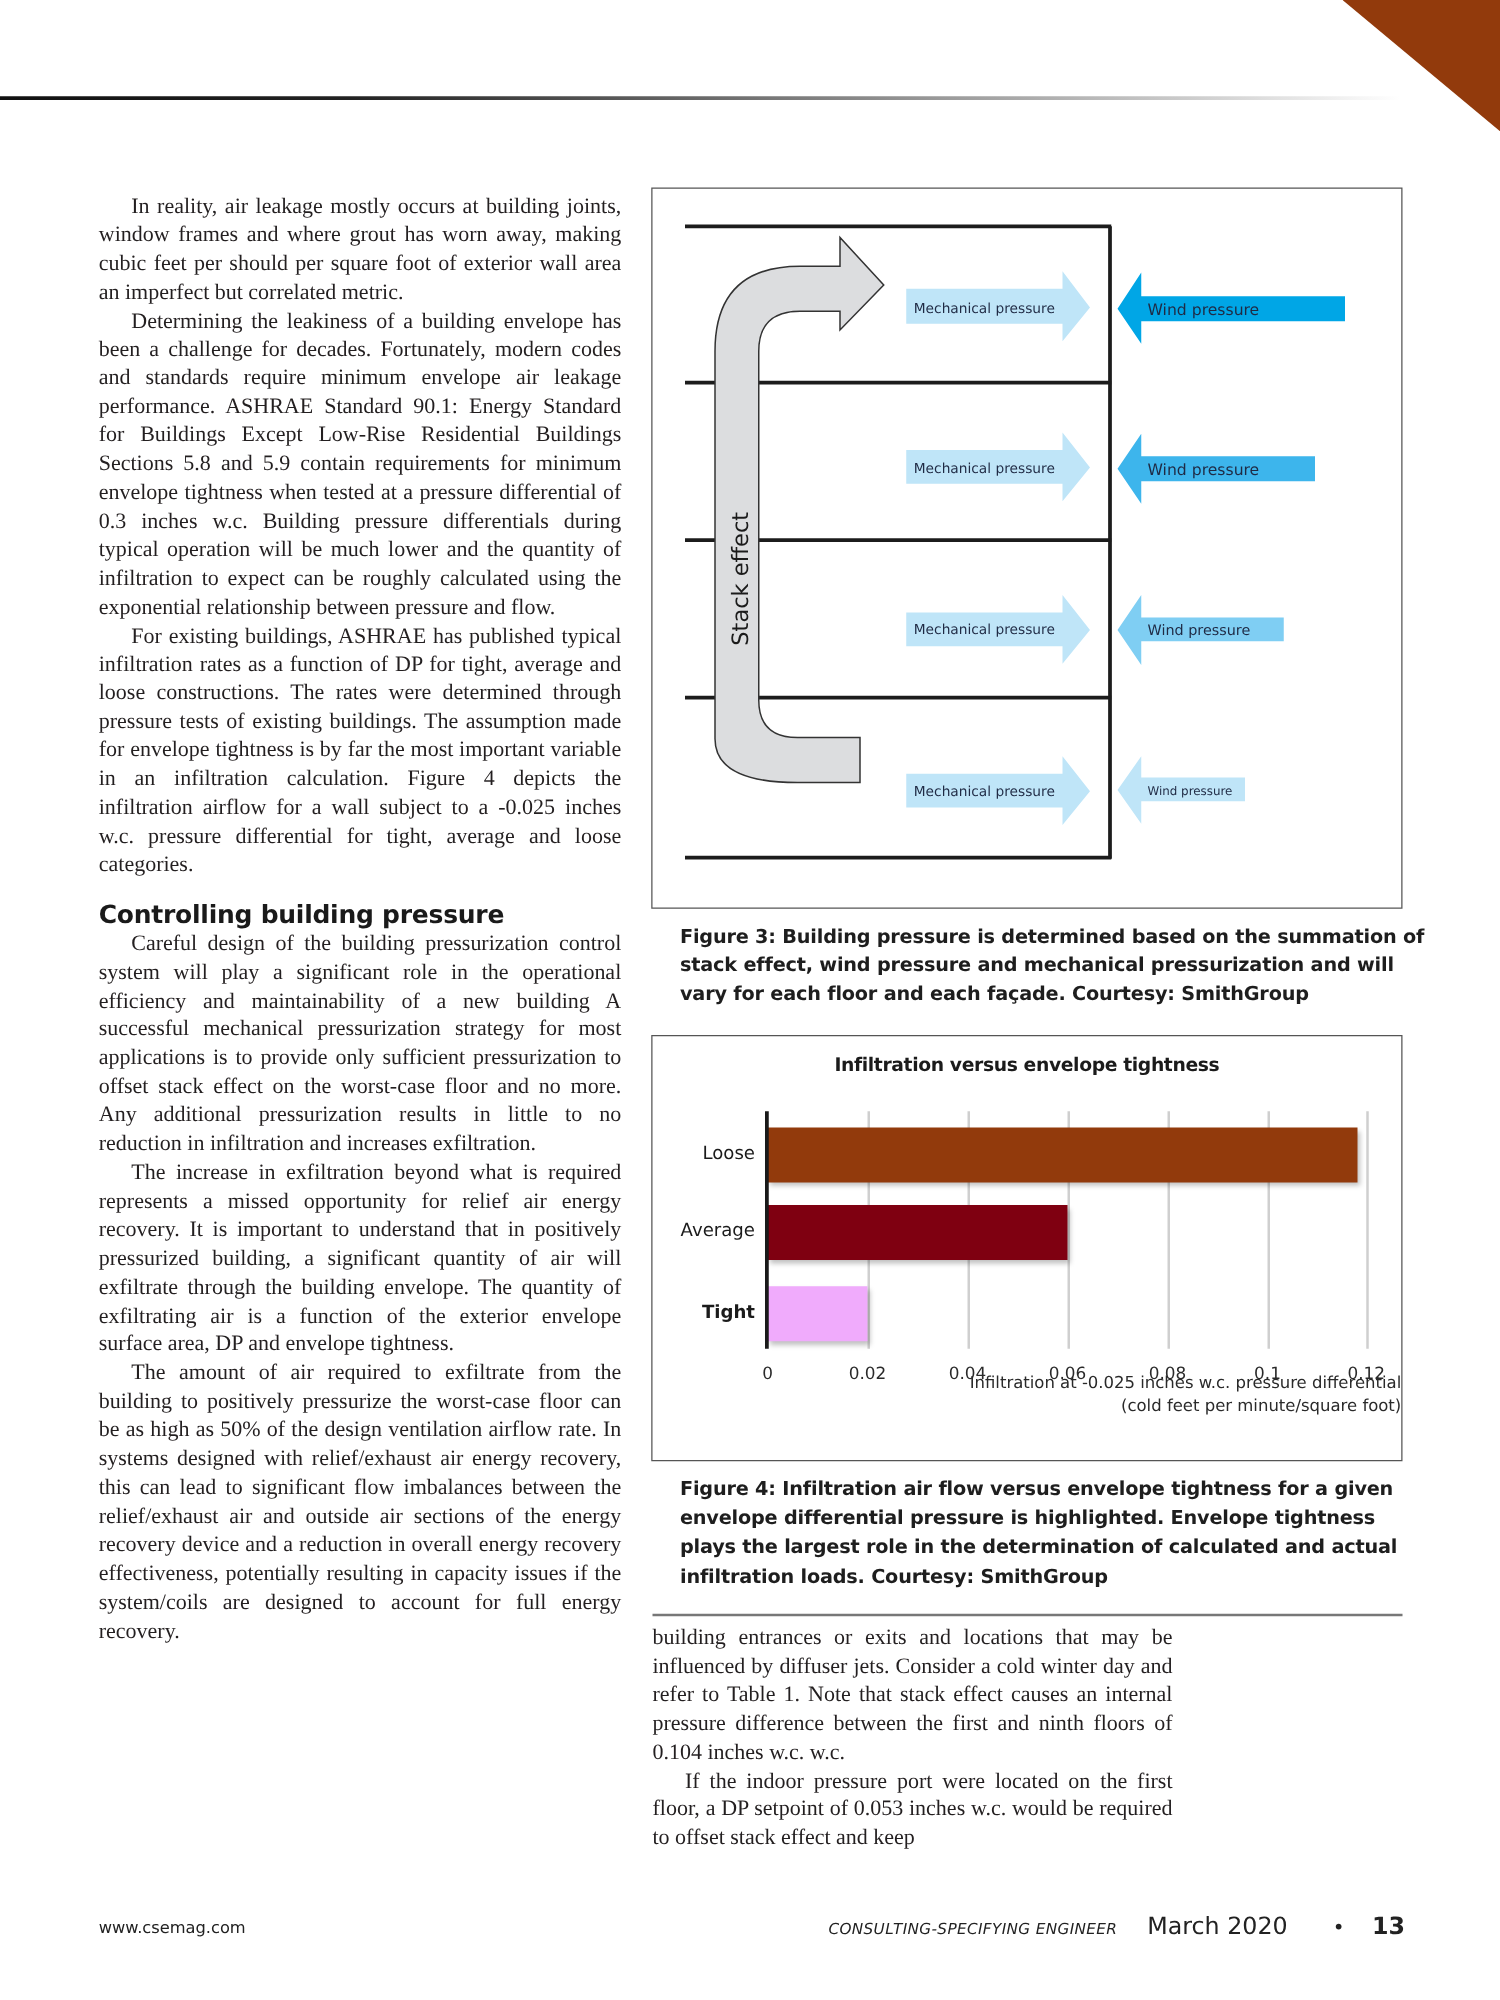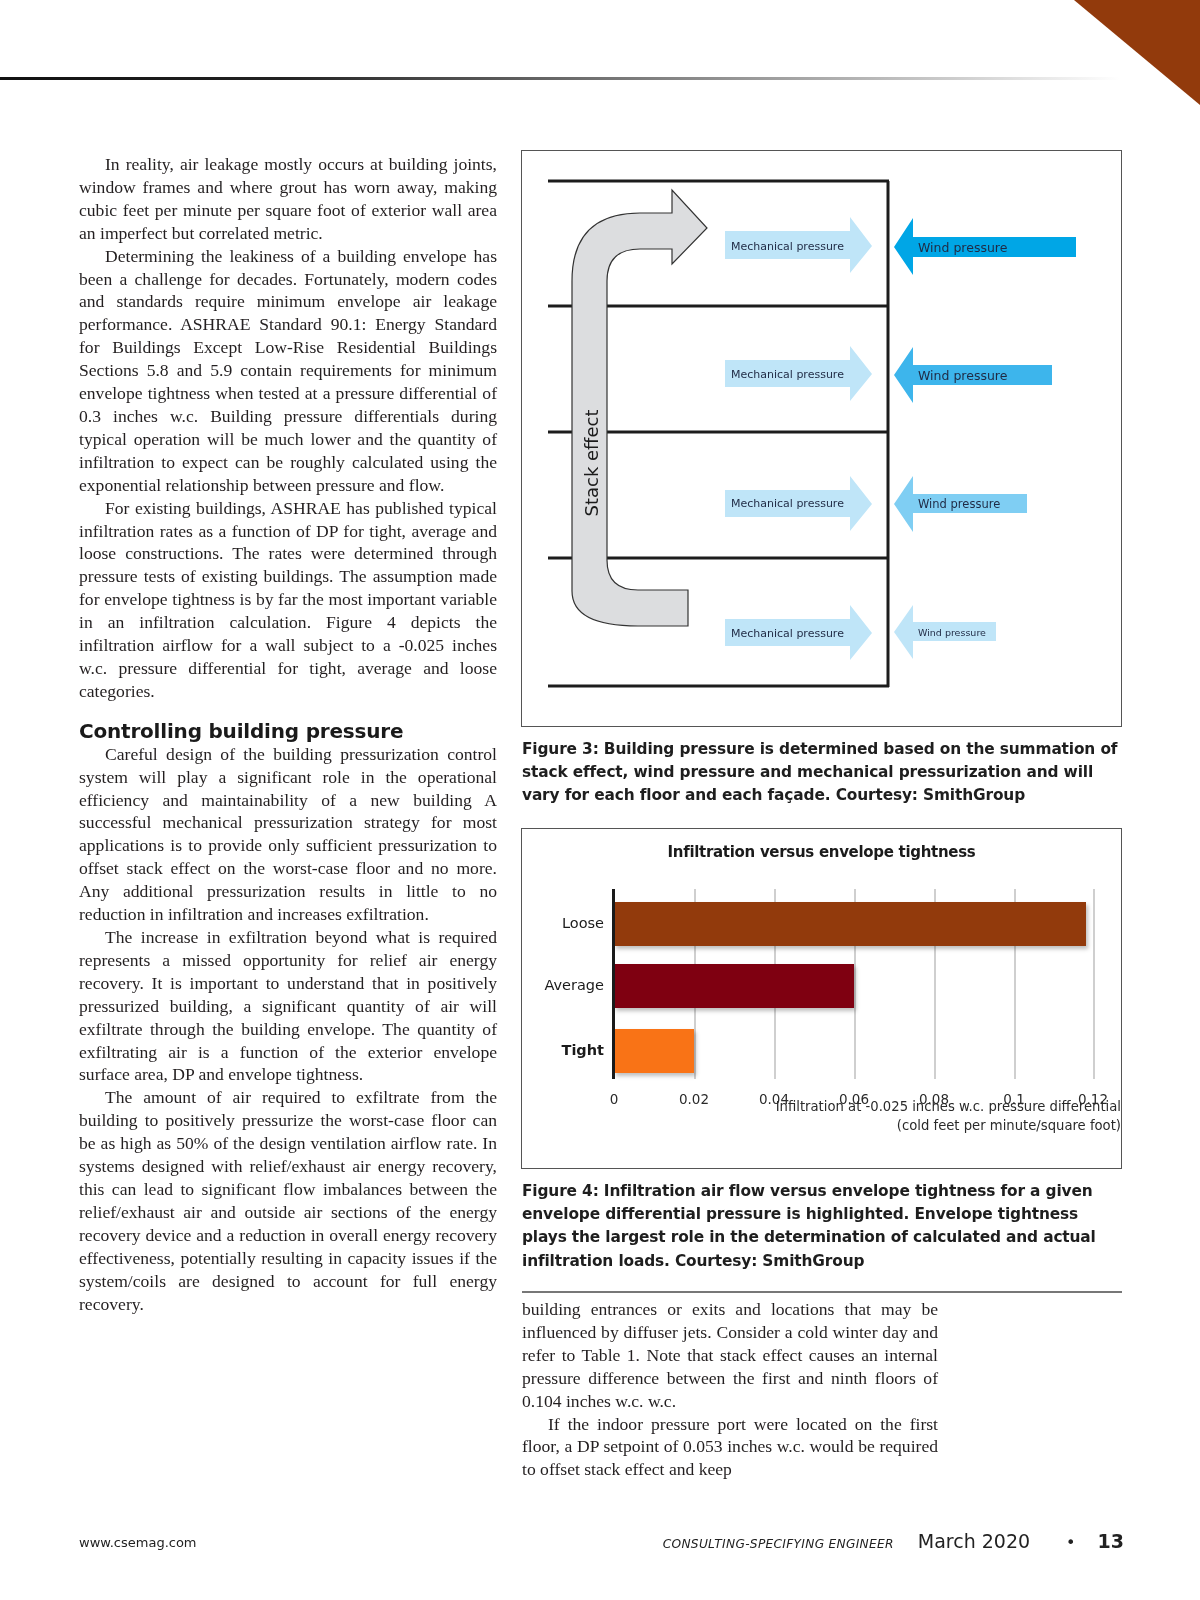--- a/index.html
+++ b/index.html
@@ -18,21 +18,21 @@
   #col-right { left: 522px; top: 1298px; width: 416px; }
   .col p { margin: 0; text-indent: 26px; }
   .col p.noindent { text-indent: 0; }
   .col p.last { text-align-last: left; }
   h2.subhead { font-family: "DejaVu Sans", sans-serif; font-weight: bold; font-size: 20px;
     margin: 16px 0 0 0; line-height: 24px; letter-spacing: -0.2px; color:#1a1a1a; }
 
   
   #fig3 { position: absolute; left: 521px; top: 150px; width: 601px; height: 577px; border: 1.5px solid #555; box-sizing: border-box; }
   #fig3 svg { position: absolute; left: 0; top: 0; }
-  .caption { position: absolute; font-family: "DejaVu Sans", sans-serif; font-weight: bold; font-size: 15.4px; line-height: 23.2px; color: #1e1e1e; letter-spacing: -0.15px; }
+  .caption { position: absolute; font-family: "DejaVu Sans", sans-serif; font-weight: bold; font-size: 15.4px; line-height: 23.2px; color: #1e1e1e; letter-spacing: -0.15px; margin-left: 22px; }
   #cap3 { left: 522px; top: 738px; width: 610px; }
   #cap4 { left: 522px; top: 1180px; width: 600px; }
   #rule4 { position: absolute; left: 522px; top: 1291px; width: 600px; height: 1.5px; background: #777; }
 
   
   #fig4 { position: absolute; left: 521px; top: 828px; width: 601px; height: 341px; border: 1.5px solid #555; box-sizing: border-box; }
   #chart-title { position: absolute; left: 0; width: 100%; top: 14px; text-align: center; font-family: "DejaVu Sans", sans-serif; font-weight: bold; font-size: 15px; color: #1b1b1b; letter-spacing: -0.3px; }
   #plot { position: absolute; left: 92px; top: 60px; width: 480px; height: 190px; }
   .gridline { position: absolute; top: 0; width: 1.5px; height: 100%; background: #cfcfcf; }
   #y-axis { position: absolute; left: -2px; top: 0; width: 3px; height: 100%; background: #1a1a1a; z-index: 3; }
@@ -50,21 +50,21 @@
   #footer-bullet { font-size: 16px; margin-right: 22px; }
   #footer-page { font-size: 19px; font-weight: bold; }
 </style>
 </head>
 <body>
 
 <div id="top-rule"></div>
 <div id="corner-shape"></div>
 
 <div id="col-left" class="col serif">
-  <p>In reality, air leakage mostly occurs at building joints, window frames and where grout has worn away, making cubic feet per minute per square foot of exterior wall area an imperfect but correlated metric.</p>
+  <p>In reality, air leakage mostly occurs at building joints, window frames and where grout has worn away, making cubic feet per should per square foot of exterior wall area an imperfect but correlated metric.</p>
   <p>Determining the leakiness of a building envelope has been a challenge for decades. Fortunately, mod­ern codes and standards require minimum envelope air leakage performance. ASHRAE Standard 90.1: Energy Standard for Buildings Except Low-Rise Residential Buildings Sections 5.8 and 5.9 contain requirements for minimum envelope tightness when tested at a pressure differential of 0.3 inches w.c. Building pressure differentials during typical oper­ation will be much lower and the quantity of infil­tration to expect can be roughly calculated using the exponential relationship between pressure and flow.</p>
   <p class="last">For existing buildings, ASHRAE has published typical infiltration rates as a function of DP for tight, average and loose constructions. The rates were determined through pressure tests of existing build­ings. The assumption made for envelope tightness is by far the most important variable in an infiltration calculation. Figure 4 depicts the infiltration airflow for a wall subject to a -0.025 inches w.c. pressure dif­ferential for tight, average and loose categories.</p>
   <h2 class="subhead">Controlling building pressure</h2>
   <p>Careful design of the building pressurization control system will play a significant role in the operational efficiency and maintainability of a new building A successful mechanical pressurization strategy for most applications is to provide only sufficient pressurization to offset stack effect on the worst-case floor and no more. Any additional pres­surization results in little to no reduction in infiltra­tion and increases exfiltration.</p>
   <p>The increase in exfiltration beyond what is required represents a missed opportunity for relief air energy recovery. It is important to understand that in positively pressurized building, a significant quantity of air will exfiltrate through the building envelope. The quantity of exfiltrating air is a func­tion of the exterior envelope surface area, DP and envelope tightness.</p>
   <p>The amount of air required to exfiltrate from the building to positively pressurize the worst-case floor can be as high as 50% of the design ventilation air­flow rate. In systems designed with relief/exhaust air energy recovery, this can lead to significant flow imbalances between the relief/exhaust air and out­side air sections of the energy recovery device and a reduction in overall energy recovery effectiveness, potentially resulting in capacity issues if the system/coils are designed to account for full energy recovery.</p>
 </div>
 
 <div id="fig3">
   <svg width="598" height="574" viewBox="0 0 598 574" xmlns="http://www.w3.org/2000/svg">
@@ -130,21 +130,21 @@
     <div class="gridline" style="left:400px"></div>
     <div class="gridline" style="left:479px"></div>
     <div id="y-axis"></div>
 
     <div class="bar" style="top:75px; width:240px; background:#7f0011;">
       <span class="cat-label" style="top:13px">Average</span>
     </div>
     <div class="bar" style="top:13px; width:472px; background:#923a0c;">
       <span class="cat-label" style="top:13px">Loose</span>
     </div>
-    <div class="bar" style="top:140px; width:80px; background:#f97316;font-weight:bold;">
+    <div class="bar" style="top:140px; width:80px; background:#f0abfc;font-weight:bold;">
       <span class="cat-label" style="top:13px">Tight</span>
     </div>
 
     <span class="tick-label" style="left:0px">0</span>
     <span class="tick-label" style="left:80px">0.02</span>
     <span class="tick-label" style="left:160px">0.04</span>
     <span class="tick-label" style="left:240px">0.06</span>
     <span class="tick-label" style="left:320px">0.08</span>
     <span class="tick-label" style="left:400px">0.1</span>
     <span class="tick-label" style="left:479px">0.12</span>

